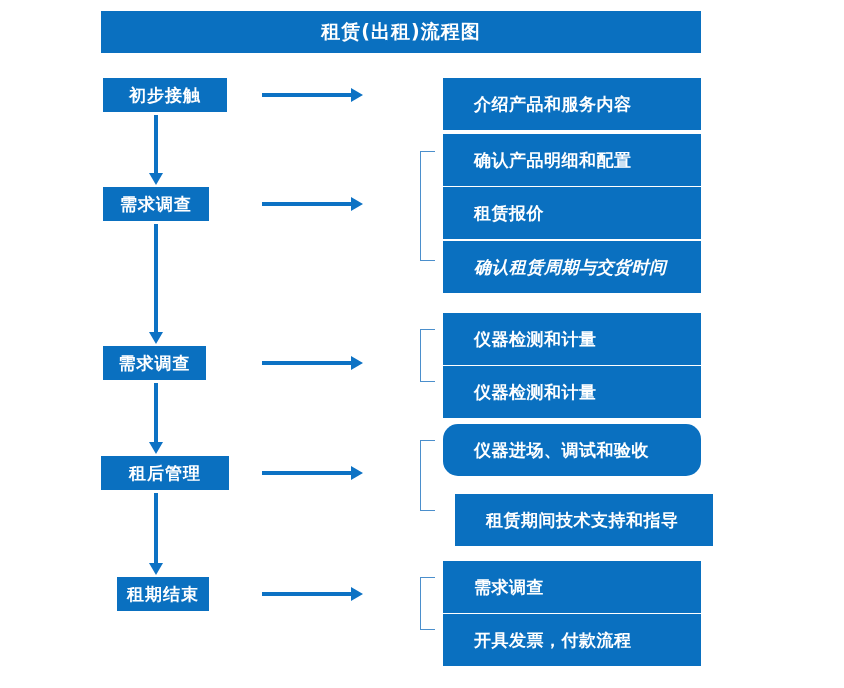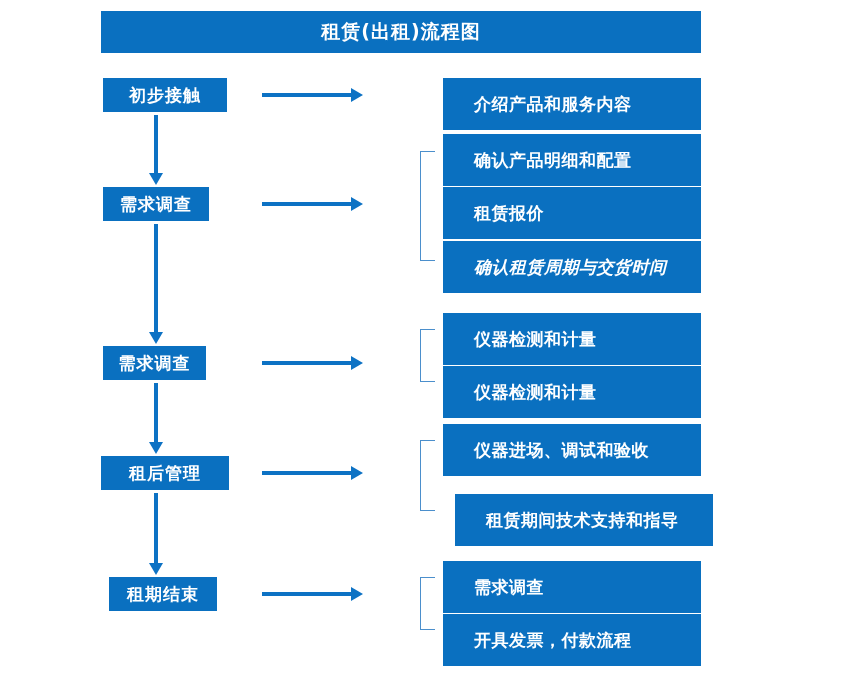--- a/index.html
+++ b/index.html
@@ -129,21 +129,21 @@
 
 <div id="canvas">
 
   <div class="title-bar">租赁(出租)流程图</div>
 
   <div id="stages-layer">
       <div class="stage-box" style="left: 103px; top: 78px; width: 124px;">初步接触</div>
       <div class="stage-box" style="left: 103px; top: 187px; width: 106px;">需求调查</div>
       <div class="stage-box" style="left: 103px; top: 346px; width: 103px;">需求调查</div>
       <div class="stage-box" style="left: 101px; top: 456px; width: 128px;">租后管理</div>
-      <div class="stage-box" style="left: 109px; top: 577px; width: 108px;">租期结束</div>
+      <div class="stage-box" style="left: 117px; top: 577px; width: 92px;">租期结束</div>
     </div>
   <div id="arrows-layer">
       <div class="h-arrow" style="left: 262px; top: 87px; width: 101px;">
         <div class="shaft" style="width: 90px;"></div>
         <div class="head" style="left: 89px;"></div>
       </div>
       <div class="h-arrow" style="left: 262px; top: 196px; width: 101px;">
         <div class="shaft" style="width: 90px;"></div>
         <div class="head" style="left: 89px;"></div>
       </div>
@@ -179,20 +179,20 @@
   <div id="details-layer">
       <div class="detail-box" style="top: 78px;">介绍产品和服务内容</div>
       <div class="bracket" style="top: 151px; height: 110px;"></div>
       <div class="detail-box" style="top: 134px;">确认产品明细和配置</div>
       <div class="detail-box" style="top: 187px;">租赁报价</div>
       <div class="detail-box" style="top: 241px; font-style: italic;">确认租赁周期与交货时间</div>
       <div class="bracket" style="top: 329px; height: 53px;"></div>
       <div class="detail-box" style="top: 313px;">仪器检测和计量</div>
       <div class="detail-box" style="top: 366px;">仪器检测和计量</div>
       <div class="bracket" style="top: 440px; height: 71px;"></div>
-      <div class="detail-box" style="top: 424px;">仪器进场、调试和验收</div>
+      <div class="detail-box" style="top: 424px; border-radius: 15px;">仪器进场、调试和验收</div>
       <div class="detail-box" style="top: 494px; margin-left: 12px;">租赁期间技术支持和指导</div>
       <div class="bracket" style="top: 577px; height: 53px;"></div>
       <div class="detail-box" style="top: 561px;">需求调查</div>
       <div class="detail-box" style="top: 614px;">开具发票，付款流程</div>
     </div>
 
 </div>
 
 </body></html>

